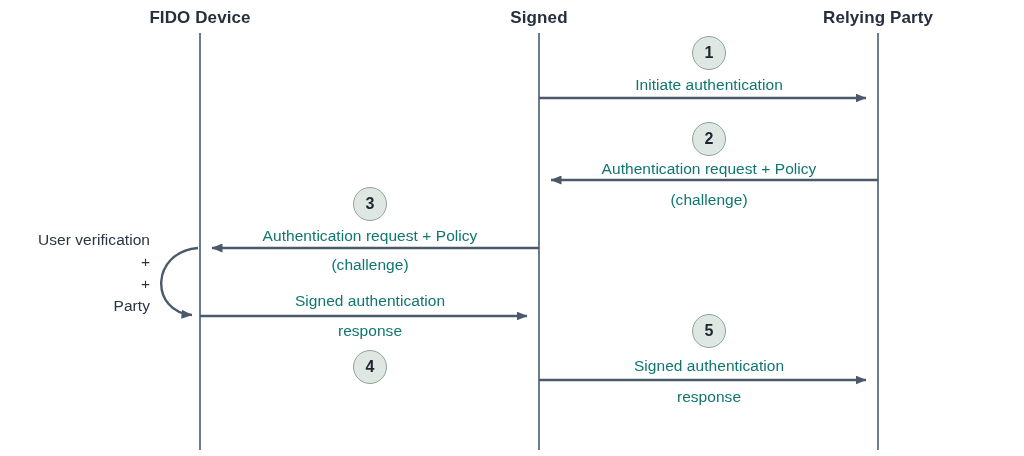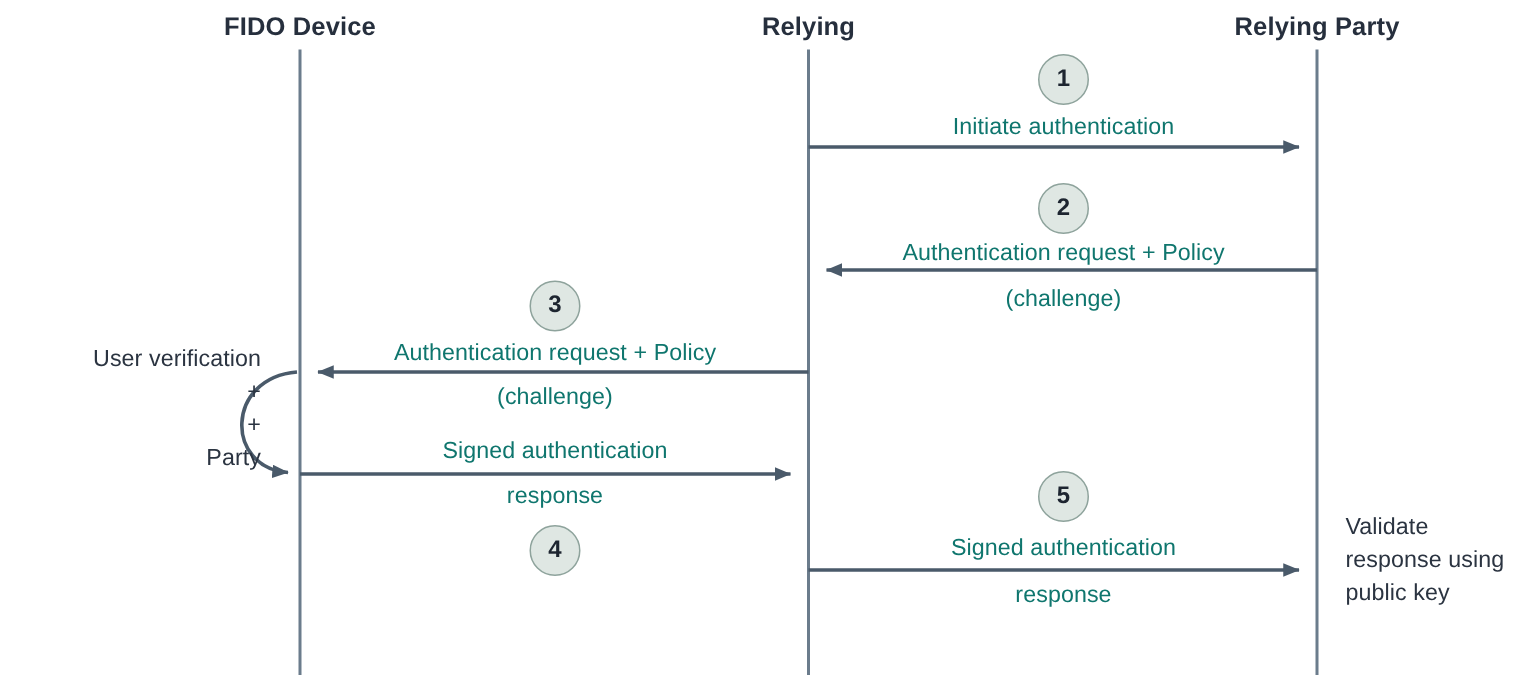--- a/index.html
+++ b/index.html
@@ -108,21 +108,21 @@
     <line x1="539" y1="248" x2="212" y2="248" stroke="#4a5a6a" stroke-width="2.4" marker-end="url(#arrow-left)"></line>
 
     <path d="M 198 248 C 150 252 150 312 192 315" fill="none" stroke="#4a5a6a" stroke-width="2.4" marker-end="url(#arrow-right)"></path>
 
     <line x1="200" y1="316" x2="527" y2="316" stroke="#4a5a6a" stroke-width="2.4" marker-end="url(#arrow-right)"></line>
 
     <line x1="539" y1="380" x2="866" y2="380" stroke="#4a5a6a" stroke-width="2.4" marker-end="url(#arrow-right)"></line>
   </svg>
 
   <div class="actor-title" style="left:200px; top:8px;">FIDO Device</div>
-  <div class="actor-title" style="left:539px; top:8px;">Relying</div>
+  <div class="actor-title" style="left:539px; top:8px;">Signed</div>
   <div class="actor-title" style="left:878px; top:8px;">Relying Party</div>
 
   <div class="msg-label" style="left:709px; top:76px;">Initiate authentication</div>
   <div class="step-badge" style="left:709px; top:53px;">1</div>
 
   <div class="msg-label" style="left:709px; top:160px;">Authentication request + Policy</div>
   <div class="msg-label" style="left:709px; top:191px;">(challenge)</div>
   <div class="step-badge" style="left:709px; top:139px;">2</div>
 
   <div class="msg-label" style="left:370px; top:227px;">Authentication request + Policy</div>
@@ -130,26 +130,21 @@
   <div class="step-badge" style="left:370px; top:204px;">3</div>
 
   <div class="msg-label" style="left:370px; top:292px;">Signed authentication</div>
   <div class="msg-label" style="left:370px; top:322px;">response</div>
   <div class="step-badge" style="left:370px; top:367px;">4</div>
 
   <div class="msg-label" style="left:709px; top:357px;">Signed authentication</div>
   <div class="msg-label" style="left:709px; top:388px;">response</div>
   <div class="step-badge" style="left:709px; top:331px;">5</div>
 
-  <div class="side-note right-align" style="left:150px; top:229px;margin-left:24px;">
+  <div class="side-note right-align" style="left:150px; top:229px;">
     <div>User verification</div>
     <div>+</div>
     <div>+</div>
     <div>Party</div>
   </div>
 
-  <div class="side-note left-align" style="left:897px; top:341px;">
-    <div>Validate</div>
-    <div>response using</div>
-    <div>public key</div>
-  </div>
 
 </div>
 
 </body></html>

